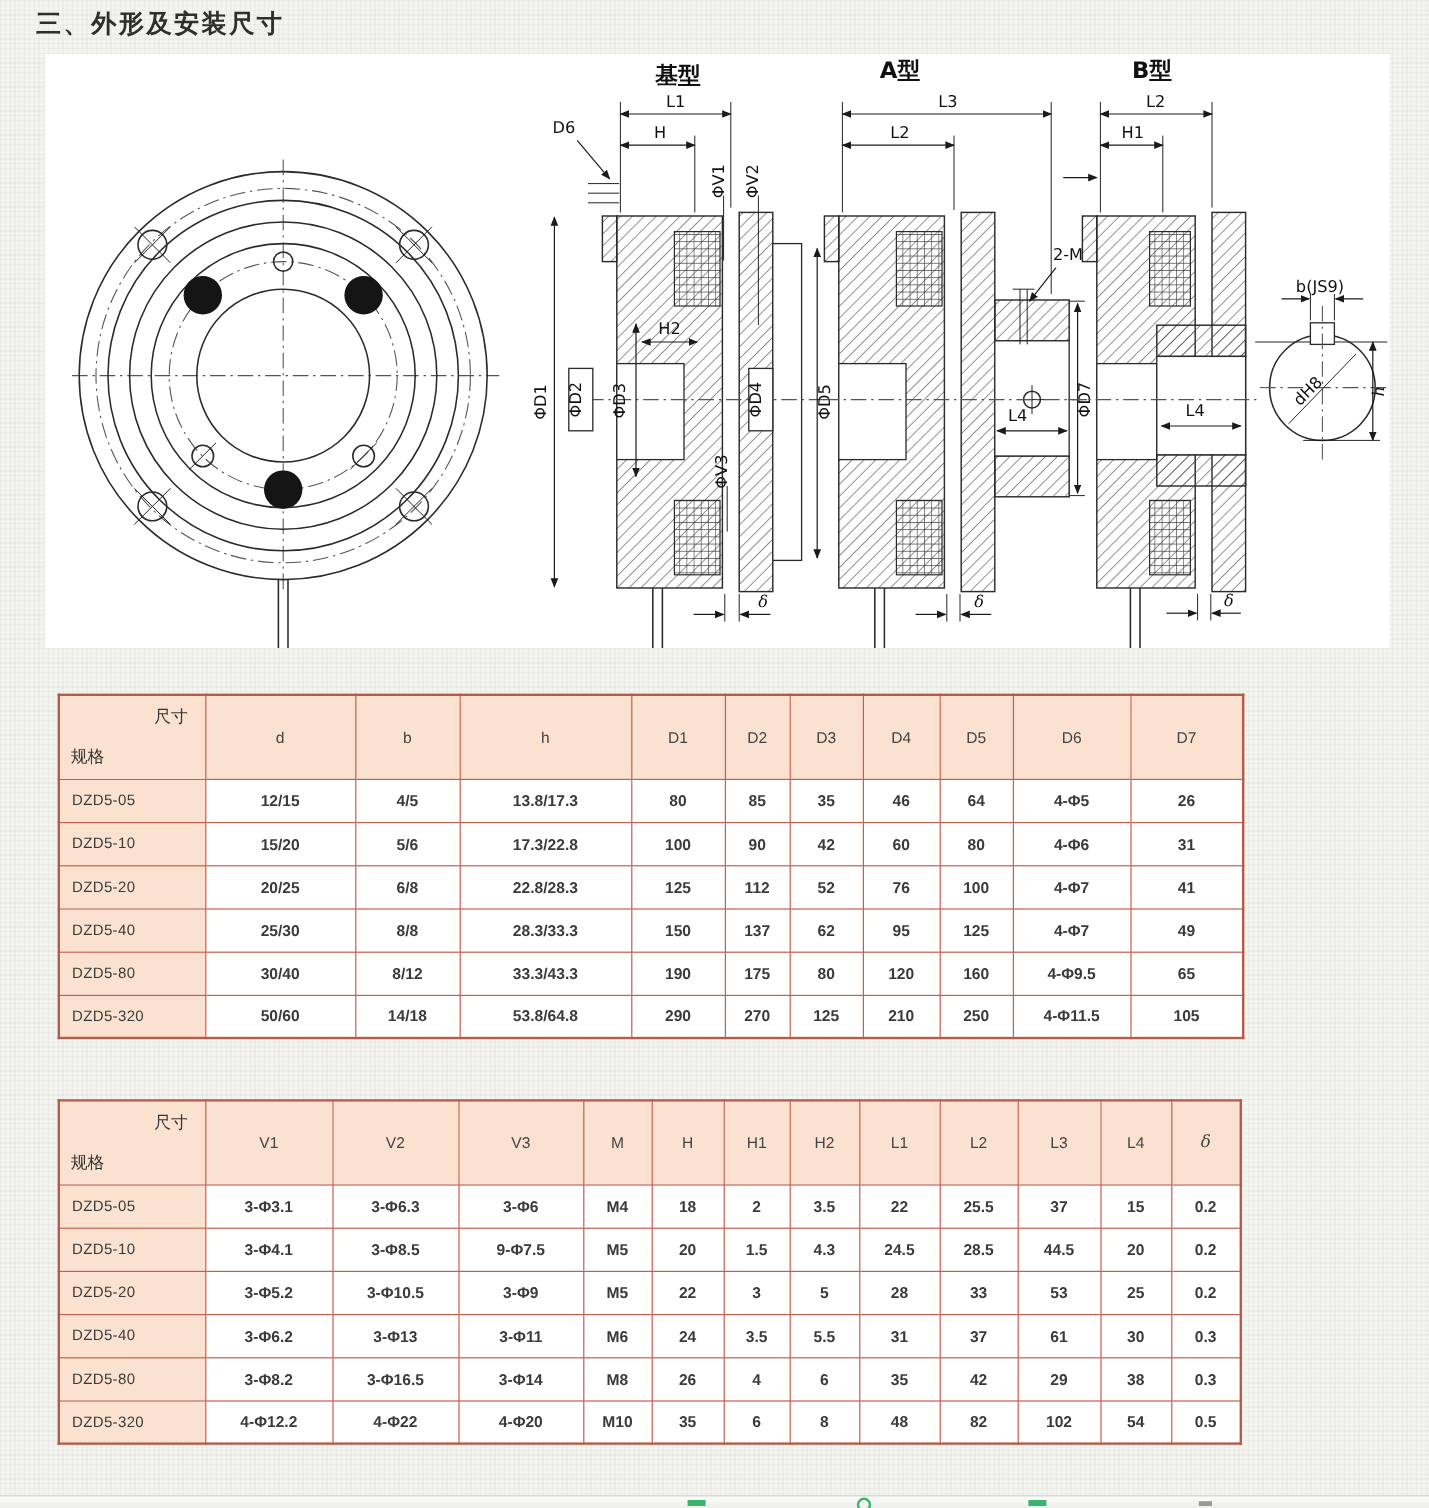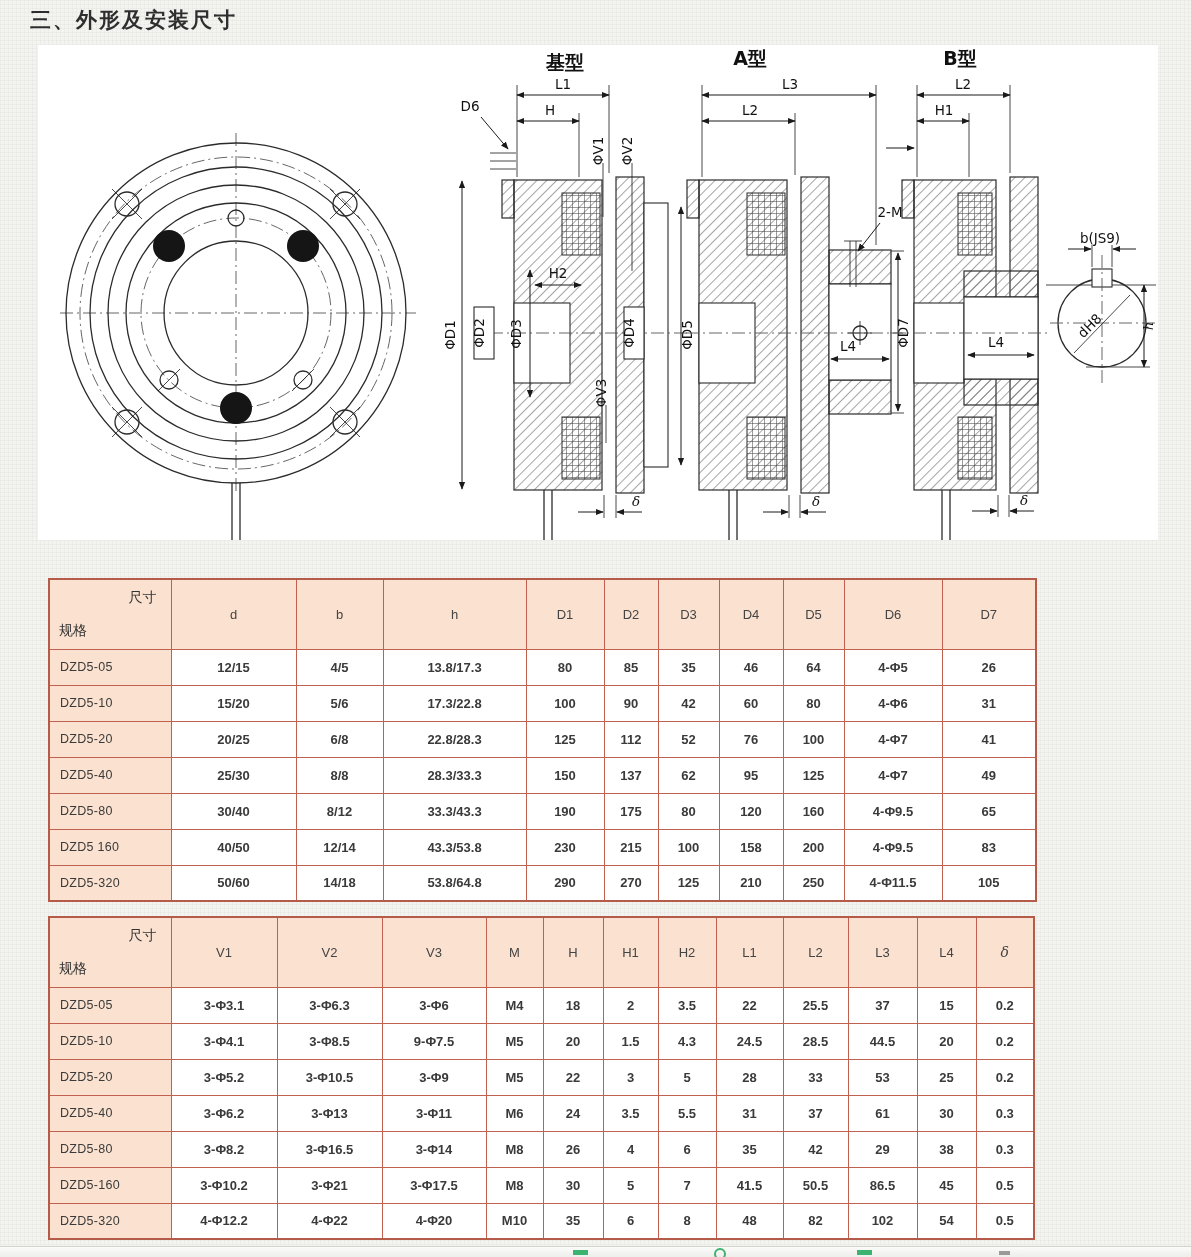--- a/index.html
+++ b/index.html
@@ -365,33 +365,20 @@
         <td>33.3/43.3</td>
         <td>190</td>
         <td>175</td>
         <td>80</td>
         <td>120</td>
         <td>160</td>
         <td>4-Φ9.5</td>
         <td>65</td>
       </tr>
       <tr>
-        <th>DZD5 160</th>
-        <td>40/50</td>
-        <td>12/14</td>
-        <td>43.3/53.8</td>
-        <td>230</td>
-        <td>215</td>
-        <td>100</td>
-        <td>158</td>
-        <td>200</td>
-        <td>4-Φ9.5</td>
-        <td>83</td>
-      </tr>
-      <tr>
         <th>DZD5-320</th>
         <td>50/60</td>
         <td>14/18</td>
         <td>53.8/64.8</td>
         <td>290</td>
         <td>270</td>
         <td>125</td>
         <td>210</td>
         <td>250</td>
         <td>4-Φ11.5</td>
@@ -506,35 +493,20 @@
         <td>26</td>
         <td>4</td>
         <td>6</td>
         <td>35</td>
         <td>42</td>
         <td>29</td>
         <td>38</td>
         <td>0.3</td>
       </tr>
       <tr>
-        <th>DZD5-160</th>
-        <td>3-Φ10.2</td>
-        <td>3-Φ21</td>
-        <td>3-Φ17.5</td>
-        <td>M8</td>
-        <td>30</td>
-        <td>5</td>
-        <td>7</td>
-        <td>41.5</td>
-        <td>50.5</td>
-        <td>86.5</td>
-        <td>45</td>
-        <td>0.5</td>
-      </tr>
-      <tr>
         <th>DZD5-320</th>
         <td>4-Φ12.2</td>
         <td>4-Φ22</td>
         <td>4-Φ20</td>
         <td>M10</td>
         <td>35</td>
         <td>6</td>
         <td>8</td>
         <td>48</td>
         <td>82</td>

